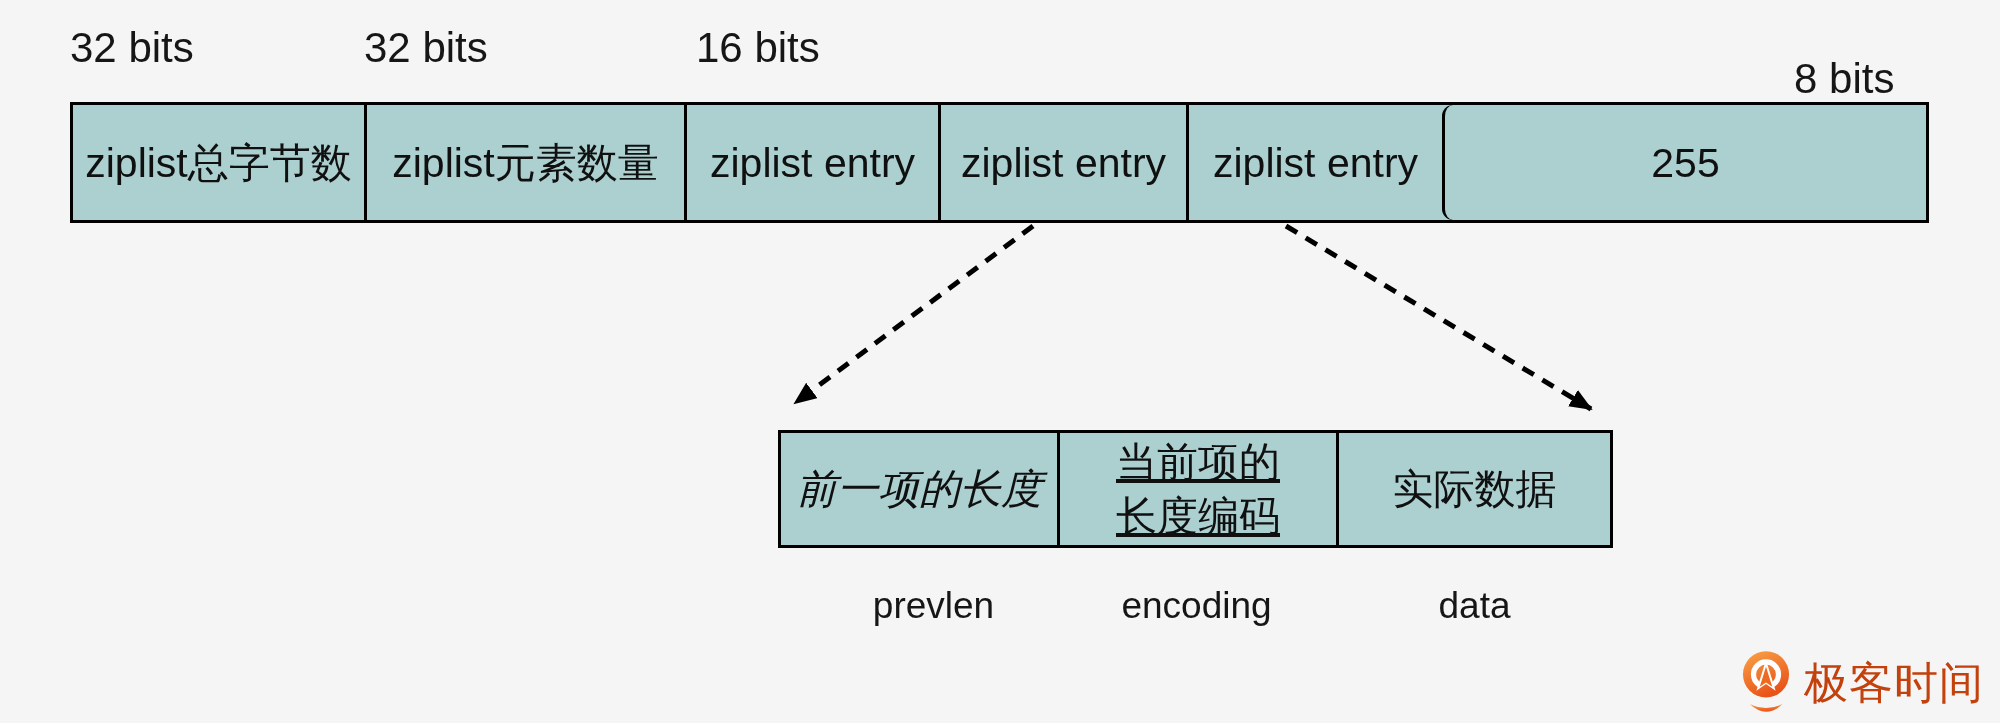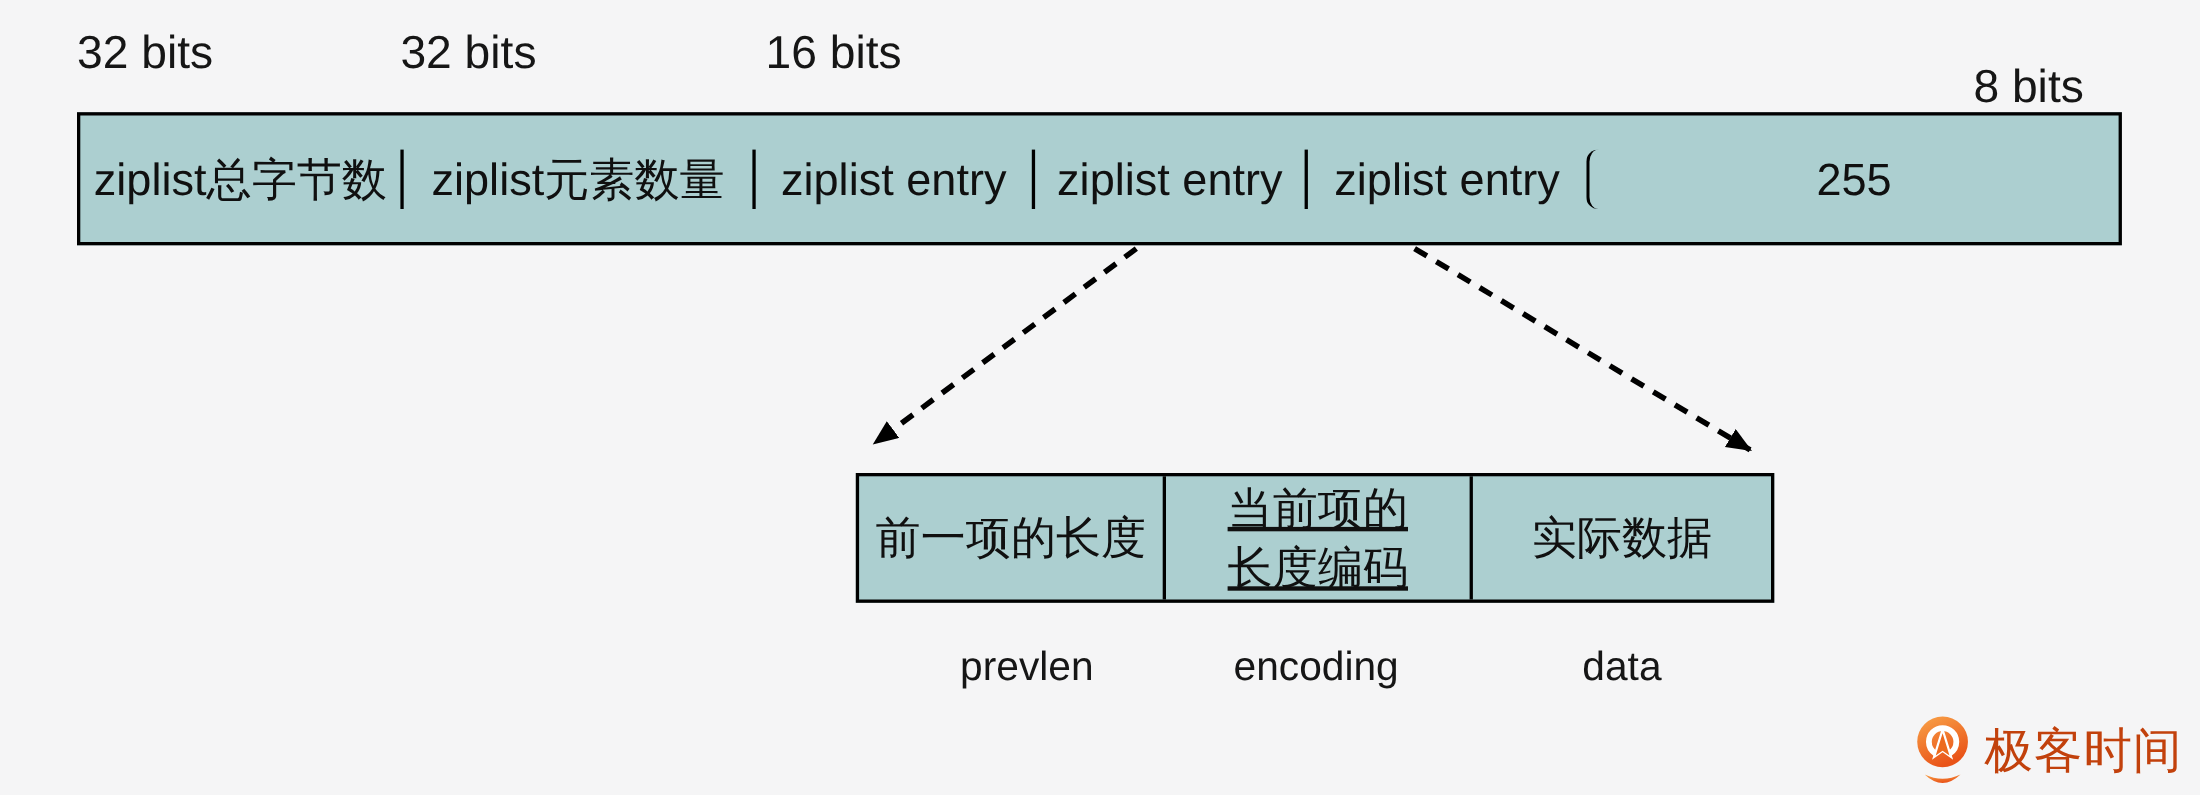--- a/index.html
+++ b/index.html
@@ -36,21 +36,21 @@
     justify-content:center;
     font-size:41px;
     line-height:54px;
     text-align:center;
     white-space:nowrap;
     color:#101010;
   }
   .bar .cell + .cell{
     border-left:3px solid #000;
   }
-  #main-bar{left:70px;top:102px;width:1859px;height:121px;align-items:center;}
+  #main-bar{left:70px;top:102px;width:1859px;height:121px;}
   #detail-bar{left:778px;top:430px;width:835px;height:118px;}
   .sub-label{
     position:absolute;
     top:582px;height:48px;line-height:48px;
     font-size:37px;
     text-align:center;
     color:#161616;
     white-space:nowrap;
   }
   #arrow-overlay{
@@ -107,21 +107,21 @@
     <defs>
       <marker id="ah" markerWidth="5.2" markerHeight="4.2" refX="4.2" refY="1.9" orient="auto" markerUnits="strokeWidth">
         <path d="M0,0 L4.6,1.9 L0,3.8 Z" fill="#000"></path>
       </marker>
     </defs>
     <line x1="1033" y1="226" x2="795" y2="403" stroke="#000" stroke-width="5" stroke-dasharray="13 10" marker-end="url(#ah)"></line>
     <line x1="1286" y1="226" x2="1591" y2="409" stroke="#000" stroke-width="5" stroke-dasharray="13 10" marker-end="url(#ah)"></line>
   </svg>
 
   <div class="bar" id="detail-bar">
-    <div class="cell" style="flex:0 0 276px;">
+    <div class="cell" style="flex:0 0 276px;font-style:italic;">
       <span>前一项的长度</span>
     </div>
     <div class="cell" style="flex:0 0 279px;text-decoration:underline;">
       <span>当前项的</span>
       <span>长度编码</span>
     </div>
     <div class="cell" style="flex:1 1 auto;">
       <span>实际数据</span>
     </div>
   </div>

